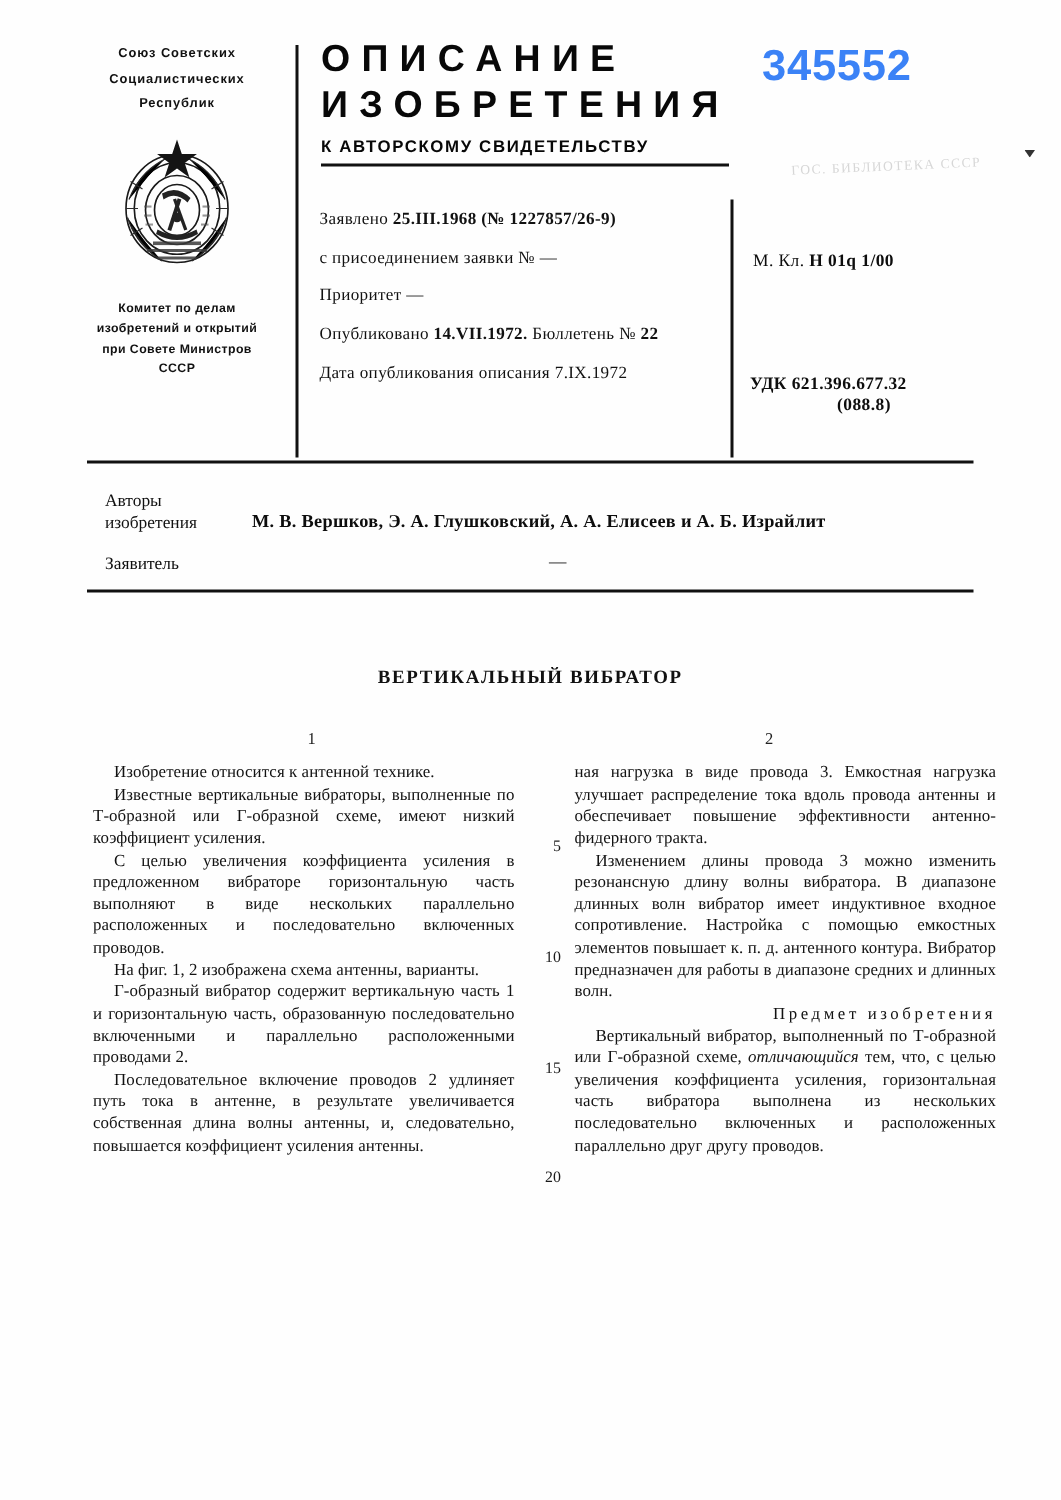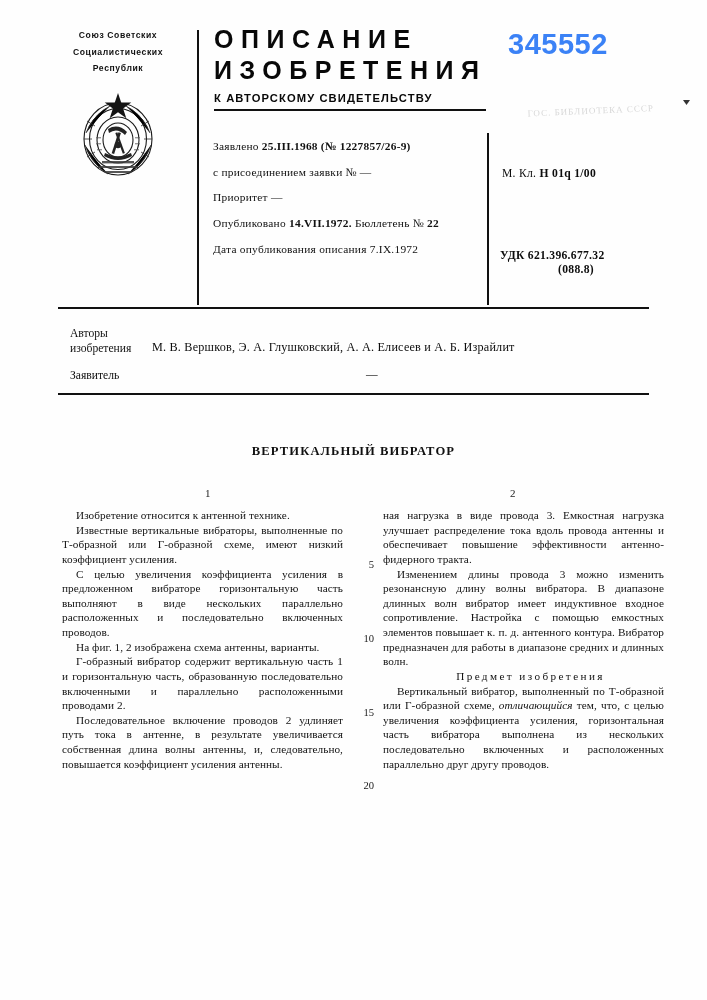--- a/index.html
+++ b/index.html
@@ -203,23 +203,23 @@
     font-size: 11.6px;
   }
   .authors-label {
     position: absolute;
     left: 0; top: 0;
     line-height: 14.5px;
     color: #111;
   }
   .authors-names {
     position: absolute;
-    left: 82px;
+    left: 98px;
     top: 13px;
-    font-weight: 400;
+    font-weight: 700;
     font-size: 12.2px;
     letter-spacing: 0.2px;
     white-space: nowrap;
   }
   .applicant-label {
     position: absolute;
     left: 0;
     top: 42px;
     font-size: 11.6px;
   }
@@ -267,21 +267,21 @@
   .col-left  { left: 62px; }
   .col-right { left: 383px; }
 
   .col p { margin: 0; text-indent: 14px; }
   .col p.noindent { text-indent: 0; }
   .col i { }
 
   .sectionhead {
     margin-top: 15px;
     margin-bottom: 13px;
-    text-align: center;
+    text-align: right;
     text-indent: 0;
     letter-spacing: 2.4px;
     font-size: 11.2px;
   }
 
   
   .linenums {
     position: absolute;
     left: 356px;
     top: 508px;
@@ -358,20 +358,26 @@
             <rect x="24" y="50" width="5" height="1.4"></rect>
             <rect x="63" y="50" width="5" height="1.4"></rect>
             <rect x="24" y="56" width="5" height="1.4"></rect>
             <rect x="63" y="56" width="5" height="1.4"></rect>
             <rect x="25" y="62" width="5" height="1.4"></rect>
             <rect x="62" y="62" width="5" height="1.4"></rect>
           </g>
         </svg>
       </div>
 
+      <div class="committee">
+        <div>Комитет по делам</div>
+        <div>изобретений и открытий</div>
+        <div>при Совете Министров</div>
+        <div>СССР</div>
+      </div>
     </div>
 
     <div class="title-block">
       <div class="big-title">ОПИСАНИЕ</div>
       <div class="big-title">ИЗОБРЕТЕНИЯ</div>
       <div class="sub-title">К АВТОРСКОМУ СВИДЕТЕЛЬСТВУ</div>
       <div class="title-underline"></div>
     </div>
 
     <div class="patent-number">345552</div>

